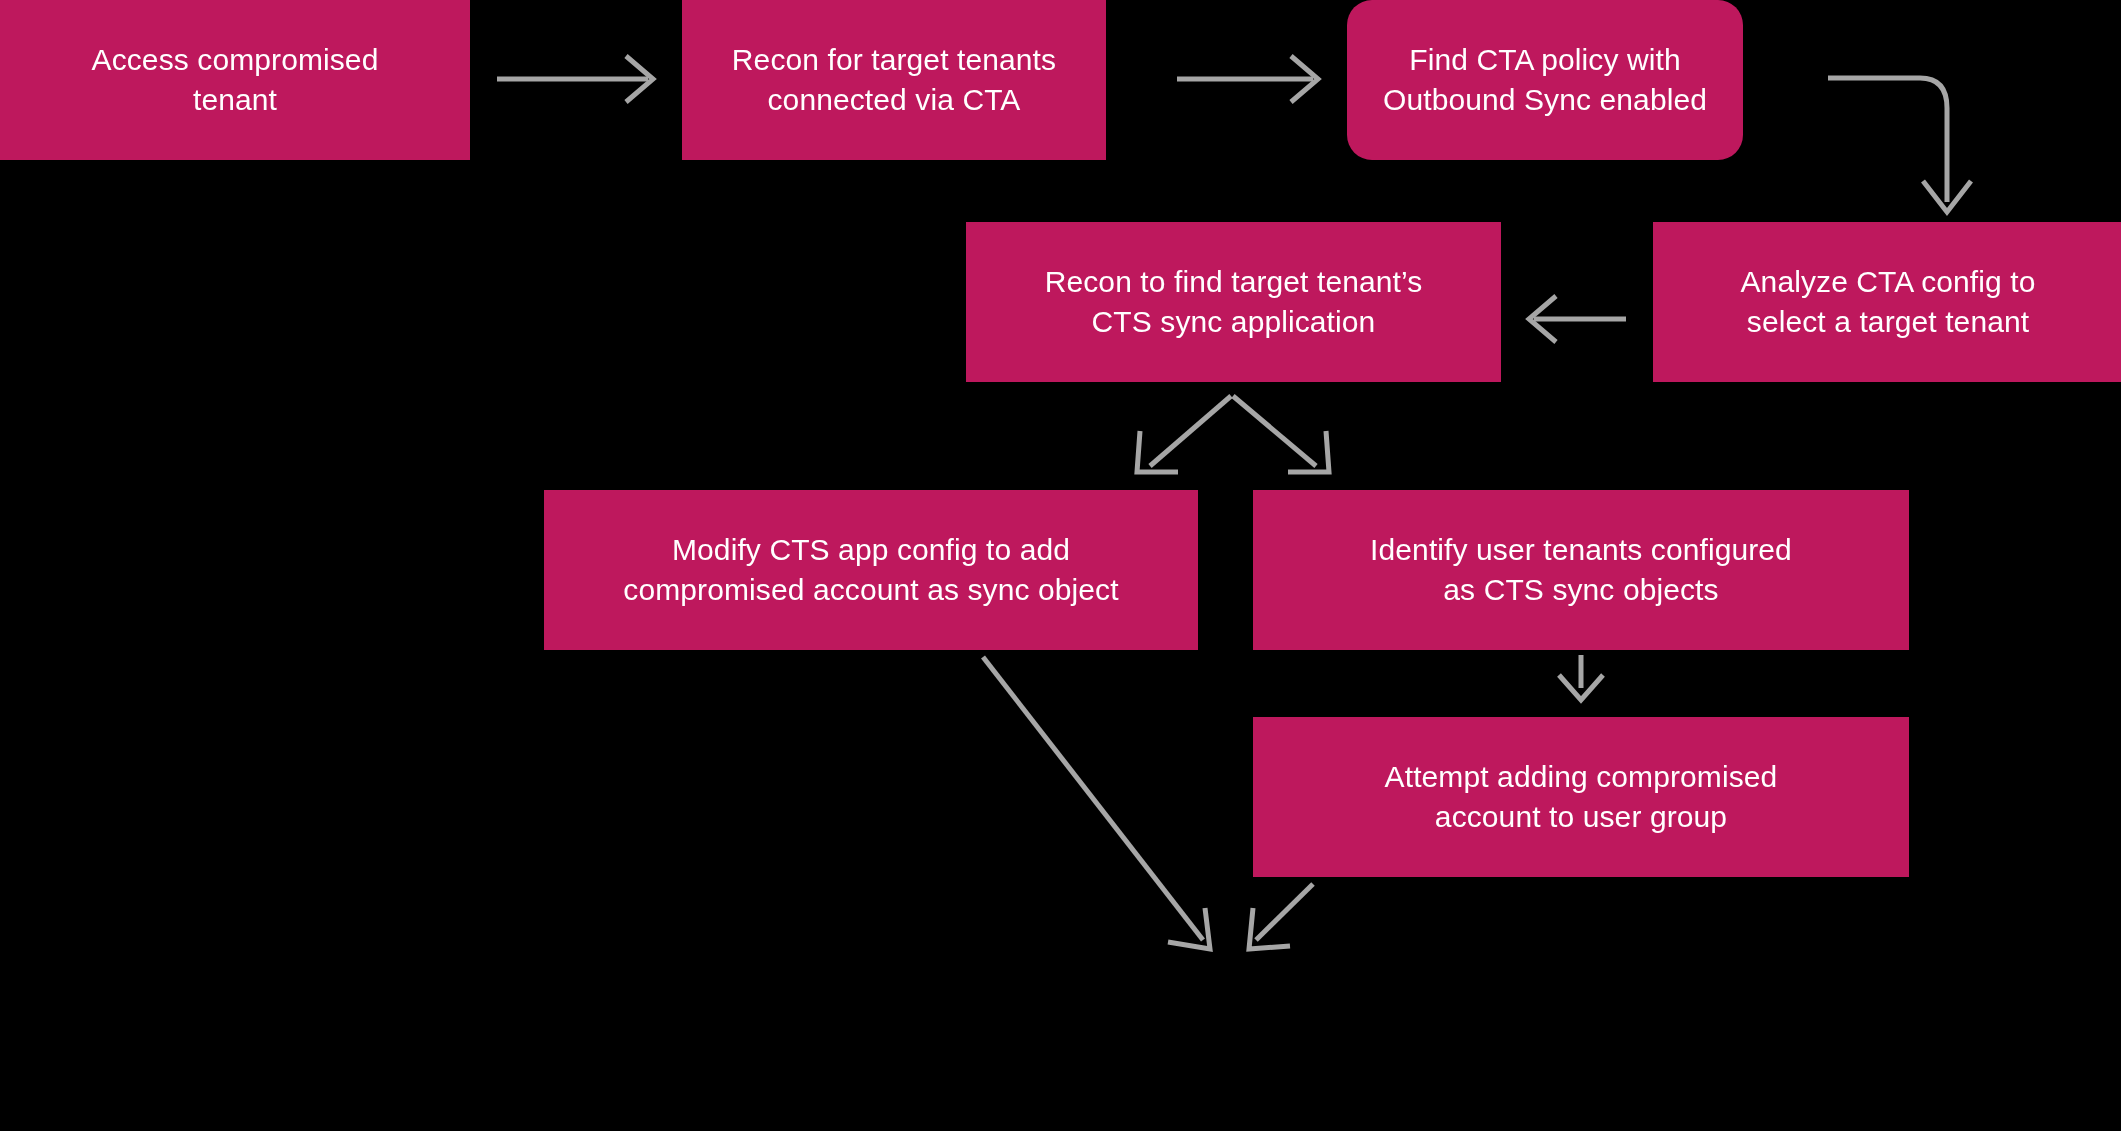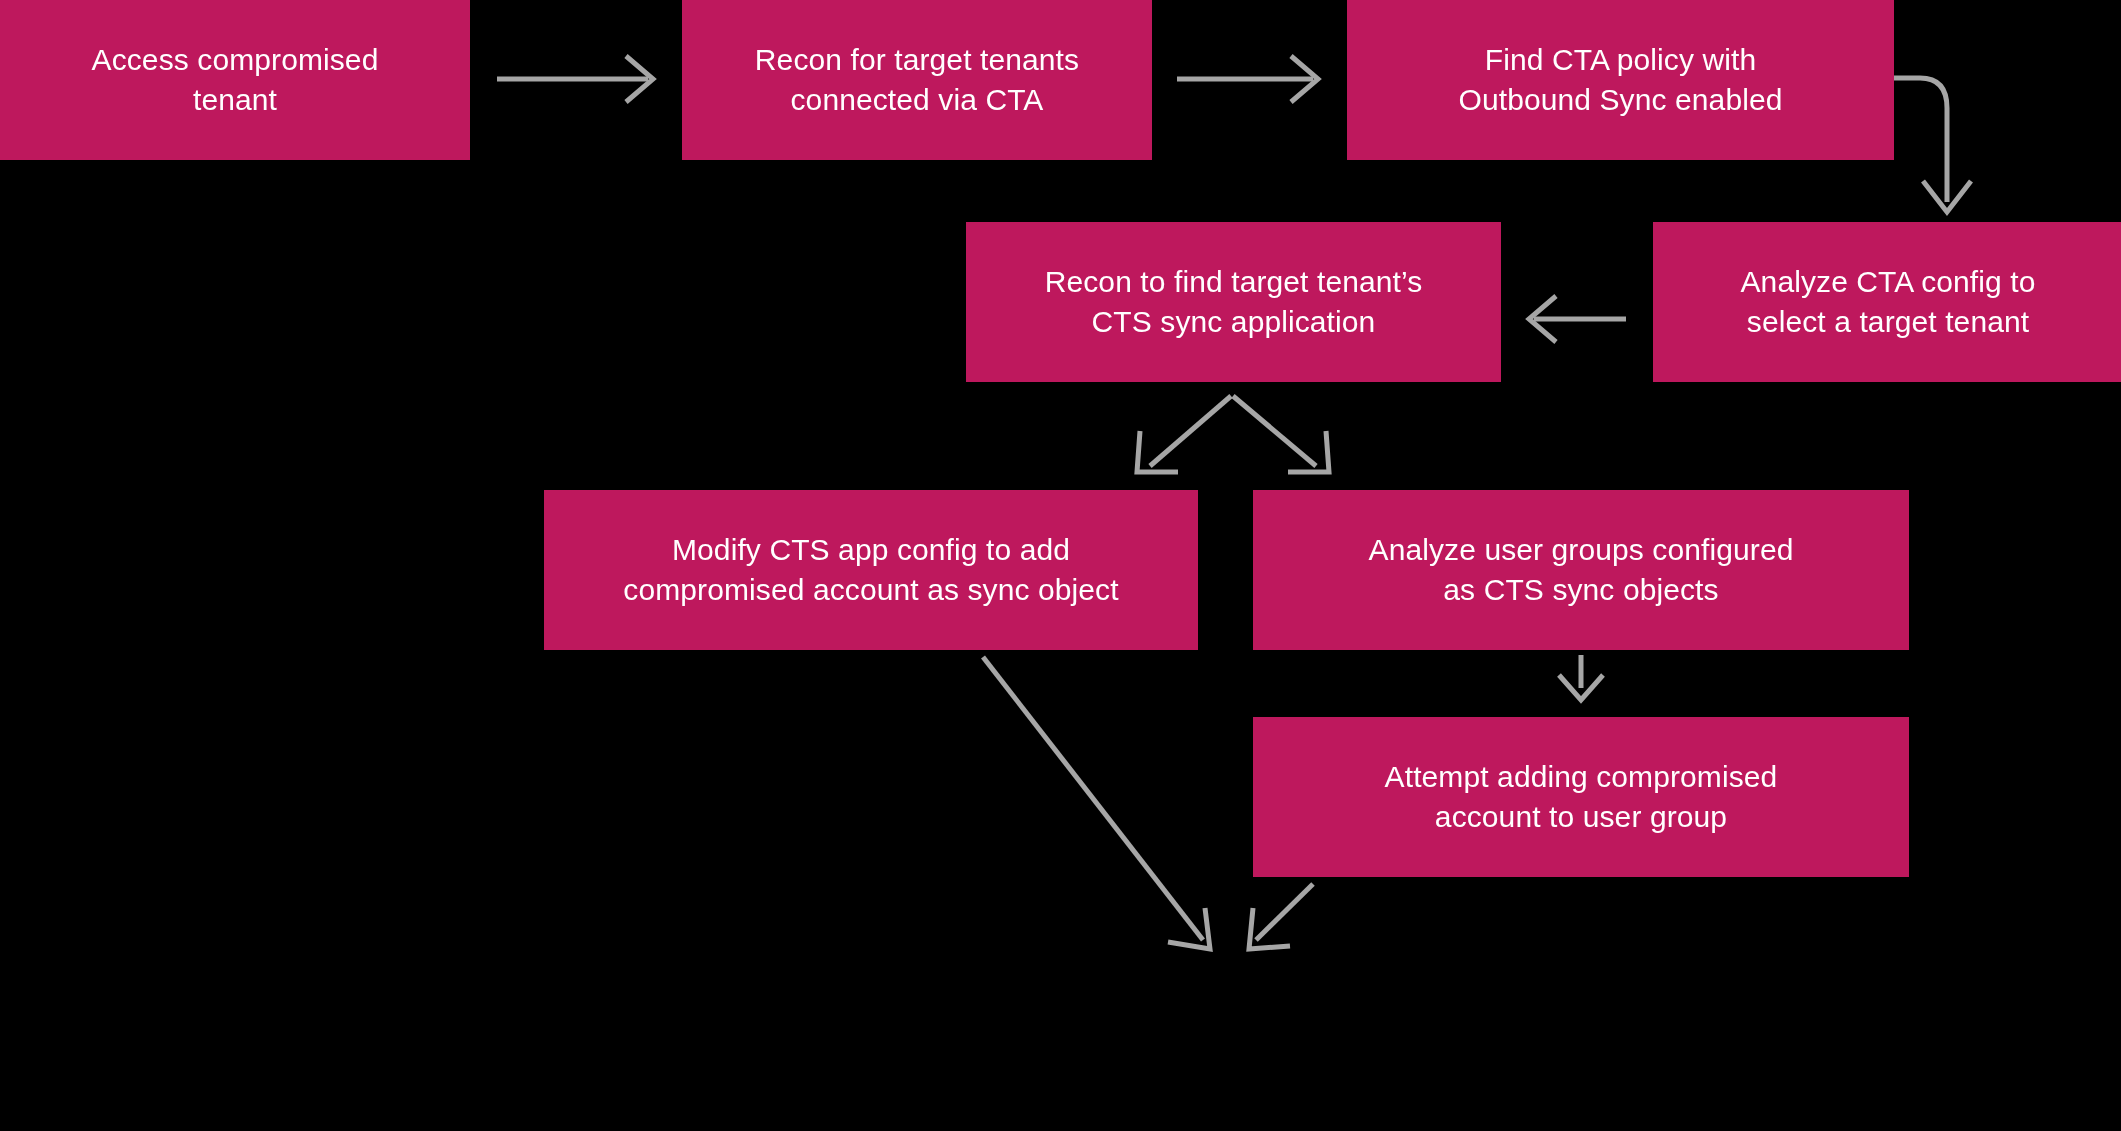--- a/index.html
+++ b/index.html
@@ -101,35 +101,35 @@
 
     <g>
       <line class="edge-line" x1="1313" y1="884" x2="1256" y2="940"></line>
       <polyline class="edge-head" points="1290,946 1249,949 1253,908"></polyline>
     </g>
   </svg>
 
   <div class="node" style="left:0px; top:0px; width:470px; height:160px;">Access compromised
 tenant</div>
 
-  <div class="node" style="left:682px; top:0px; width:470px; height:160px;">Recon for target tenants
+  <div class="node" style="left:682px; top:0px; width:424px; height:160px;">Recon for target tenants
 connected via CTA</div>
 
-  <div class="node" style="left:1347px; top:0px; width:547px; height:160px;">Find CTA policy with
+  <div class="node" style="left:1347px; top:0px; width:396px; height:160px;border-radius:25px;">Find CTA policy with
 Outbound Sync enabled</div>
 
   <div class="node" style="left:1653px; top:222px; width:470px; height:160px;">Analyze CTA config to
 select a target tenant</div>
 
   <div class="node" style="left:544px; top:490px; width:654px; height:160px;">Modify CTS app config to add
 compromised account as sync object</div>
 
   <div class="node" style="left:966px; top:222px; width:535px; height:160px;">Recon to find target tenant’s
 CTS sync application</div>
 
-  <div class="node" style="left:1253px; top:490px; width:656px; height:160px;">Analyze user groups configured
+  <div class="node" style="left:1253px; top:490px; width:656px; height:160px;">Identify user tenants configured
 as CTS sync objects</div>
 
   <div class="node" style="left:1253px; top:717px; width:656px; height:160px;">Attempt adding compromised
 account to user group</div>
 
 
 </div>
 
 </body></html>

